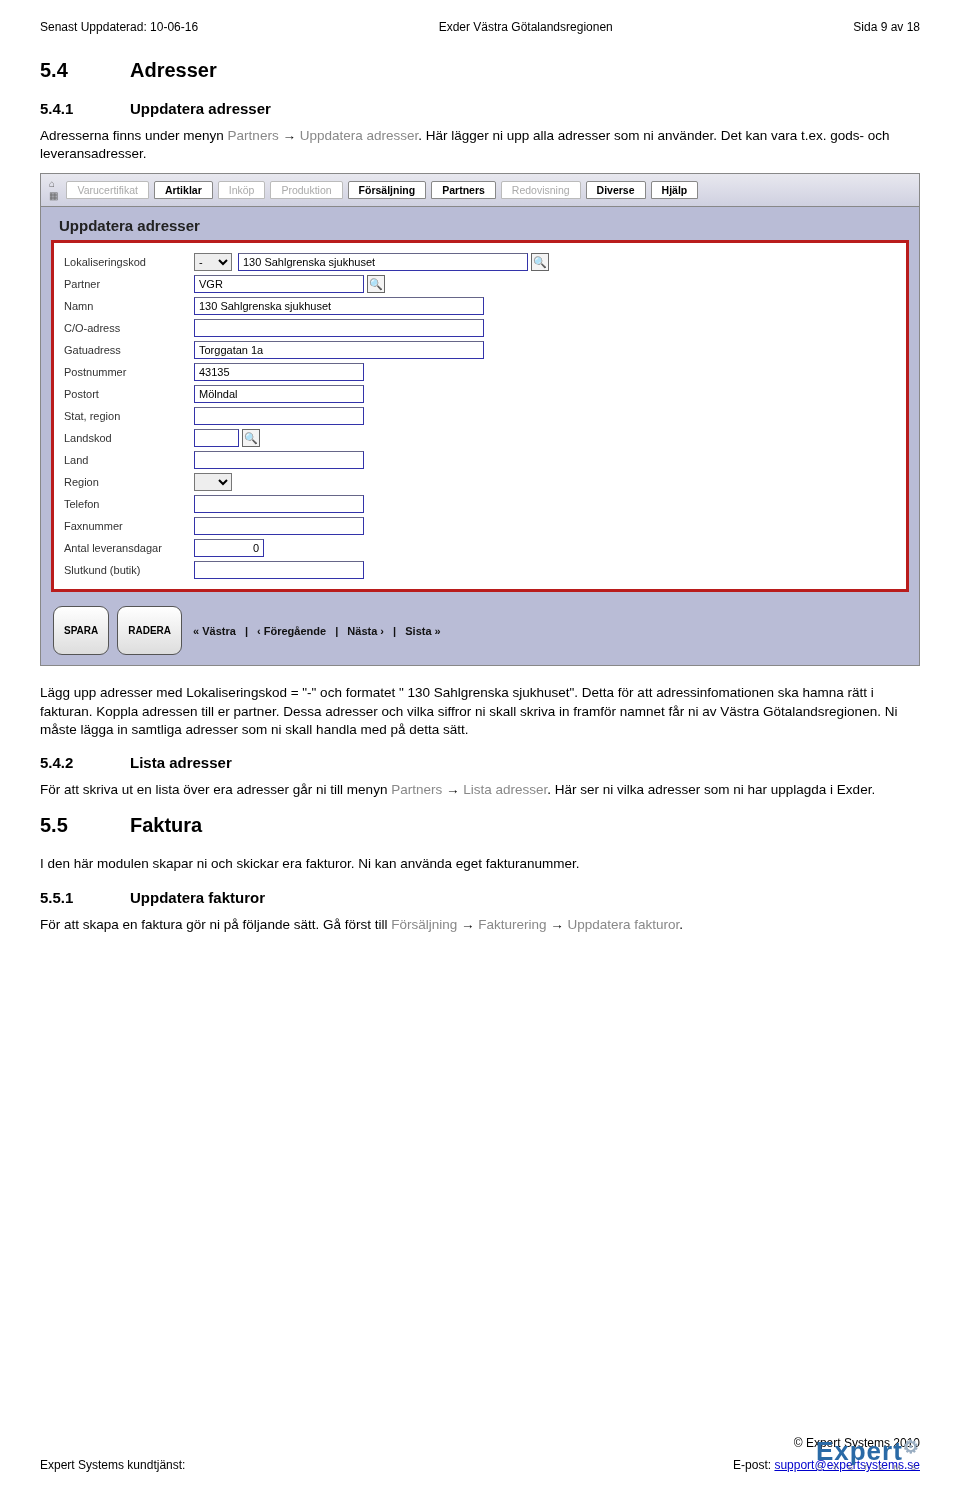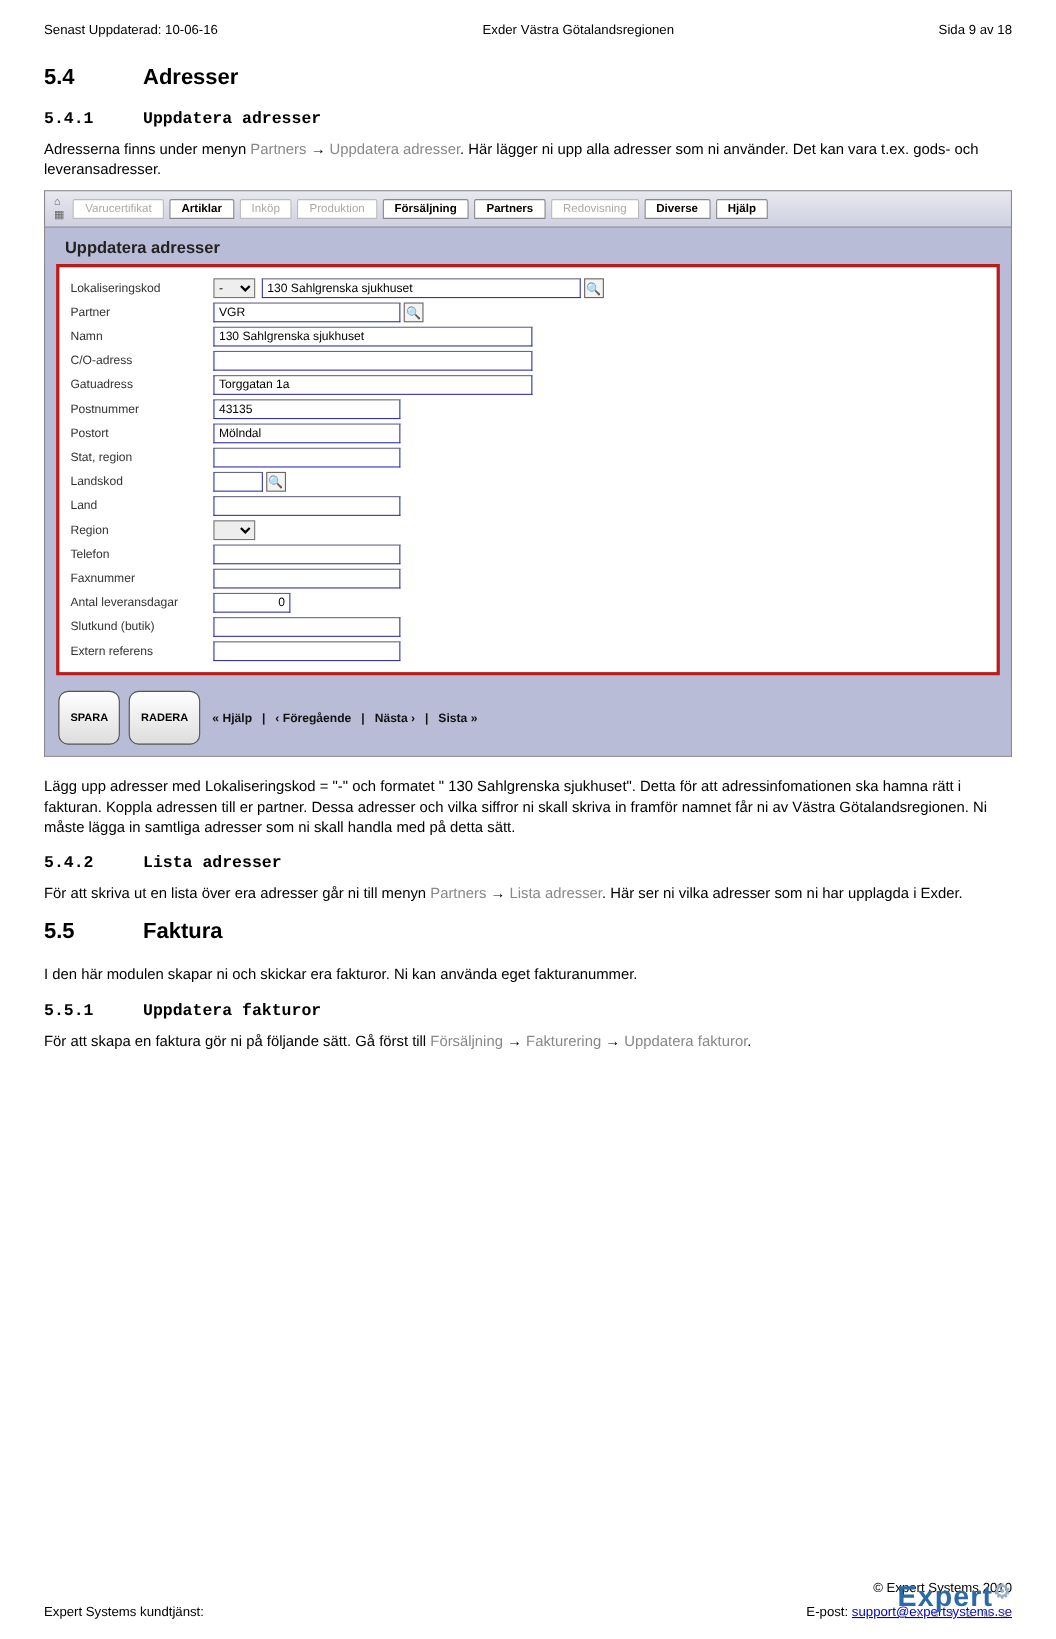--- a/index.html
+++ b/index.html
@@ -24,21 +24,20 @@
   h2.section-num {
     font-size: 20px;
     font-weight: bold;
     margin: 15px 0 18px 0;
   }
   h2.section-num .num { display:inline-block; width:90px; }
   h3.subsection {
     font-size: 15px;
     font-weight: bold;
     margin: 15px 0 10px 0;
-    font-family: Liberation Mono, monospace;
   }
   h3.subsection .num { display:inline-block; width:90px; }
   p { font-size: 13.5px; line-height: 1.35; margin-bottom: 10px; }
   .greyword { color: #888; }
   .arrow { font-family: Arial; }
   
   .app-window {
     border: 1px solid #888;
     background: #b9bcd6;
     margin: 8px 0 18px 0;
@@ -271,31 +270,27 @@
     <div class="form-row">
       <div class="form-label">Antal leveransdagar</div>
       <input class="form-input short" style="text-align: right;" value="0">
     </div>
 
     <div class="form-row">
       <div class="form-label">Slutkund (butik)</div>
       <input class="form-input med" style="">
     </div>
 
-    <div class="form-row">
-      <div class="form-label">Extern referens</div>
-      <input class="form-input med" style="">
-    </div>
 
   </div>
   <div class="bottom-bar">
     <span class="btn-pill">SPARA</span>
     <span class="btn-pill">RADERA</span>
     <span class="nav-links">
-      <span>« Hjälp</span><span> | </span><span>‹ Föregående</span><span> | </span><span>Nästa ›</span><span> | </span><span>Sista »</span>
+      <span>« Västra</span><span> | </span><span>‹ Föregående</span><span> | </span><span>Nästa ›</span><span> | </span><span>Sista »</span>
     </span>
   </div>
 </div>
 
 <p>Lägg upp adresser med Lokaliseringskod = "-" och formatet " 130 Sahlgrenska sjukhuset". Detta för att adressinfomationen ska hamna rätt i fakturan. Koppla adressen till er partner. Dessa adresser och vilka siffror ni skall skriva in framför namnet får ni av Västra Götalandsregionen. Ni måste lägga in samtliga adresser som ni skall handla med på detta sätt.</p>
 
 <h3 class="subsection">
   <span class="num">5.4.2</span><span>Lista adresser</span>
 </h3>
 <p>

